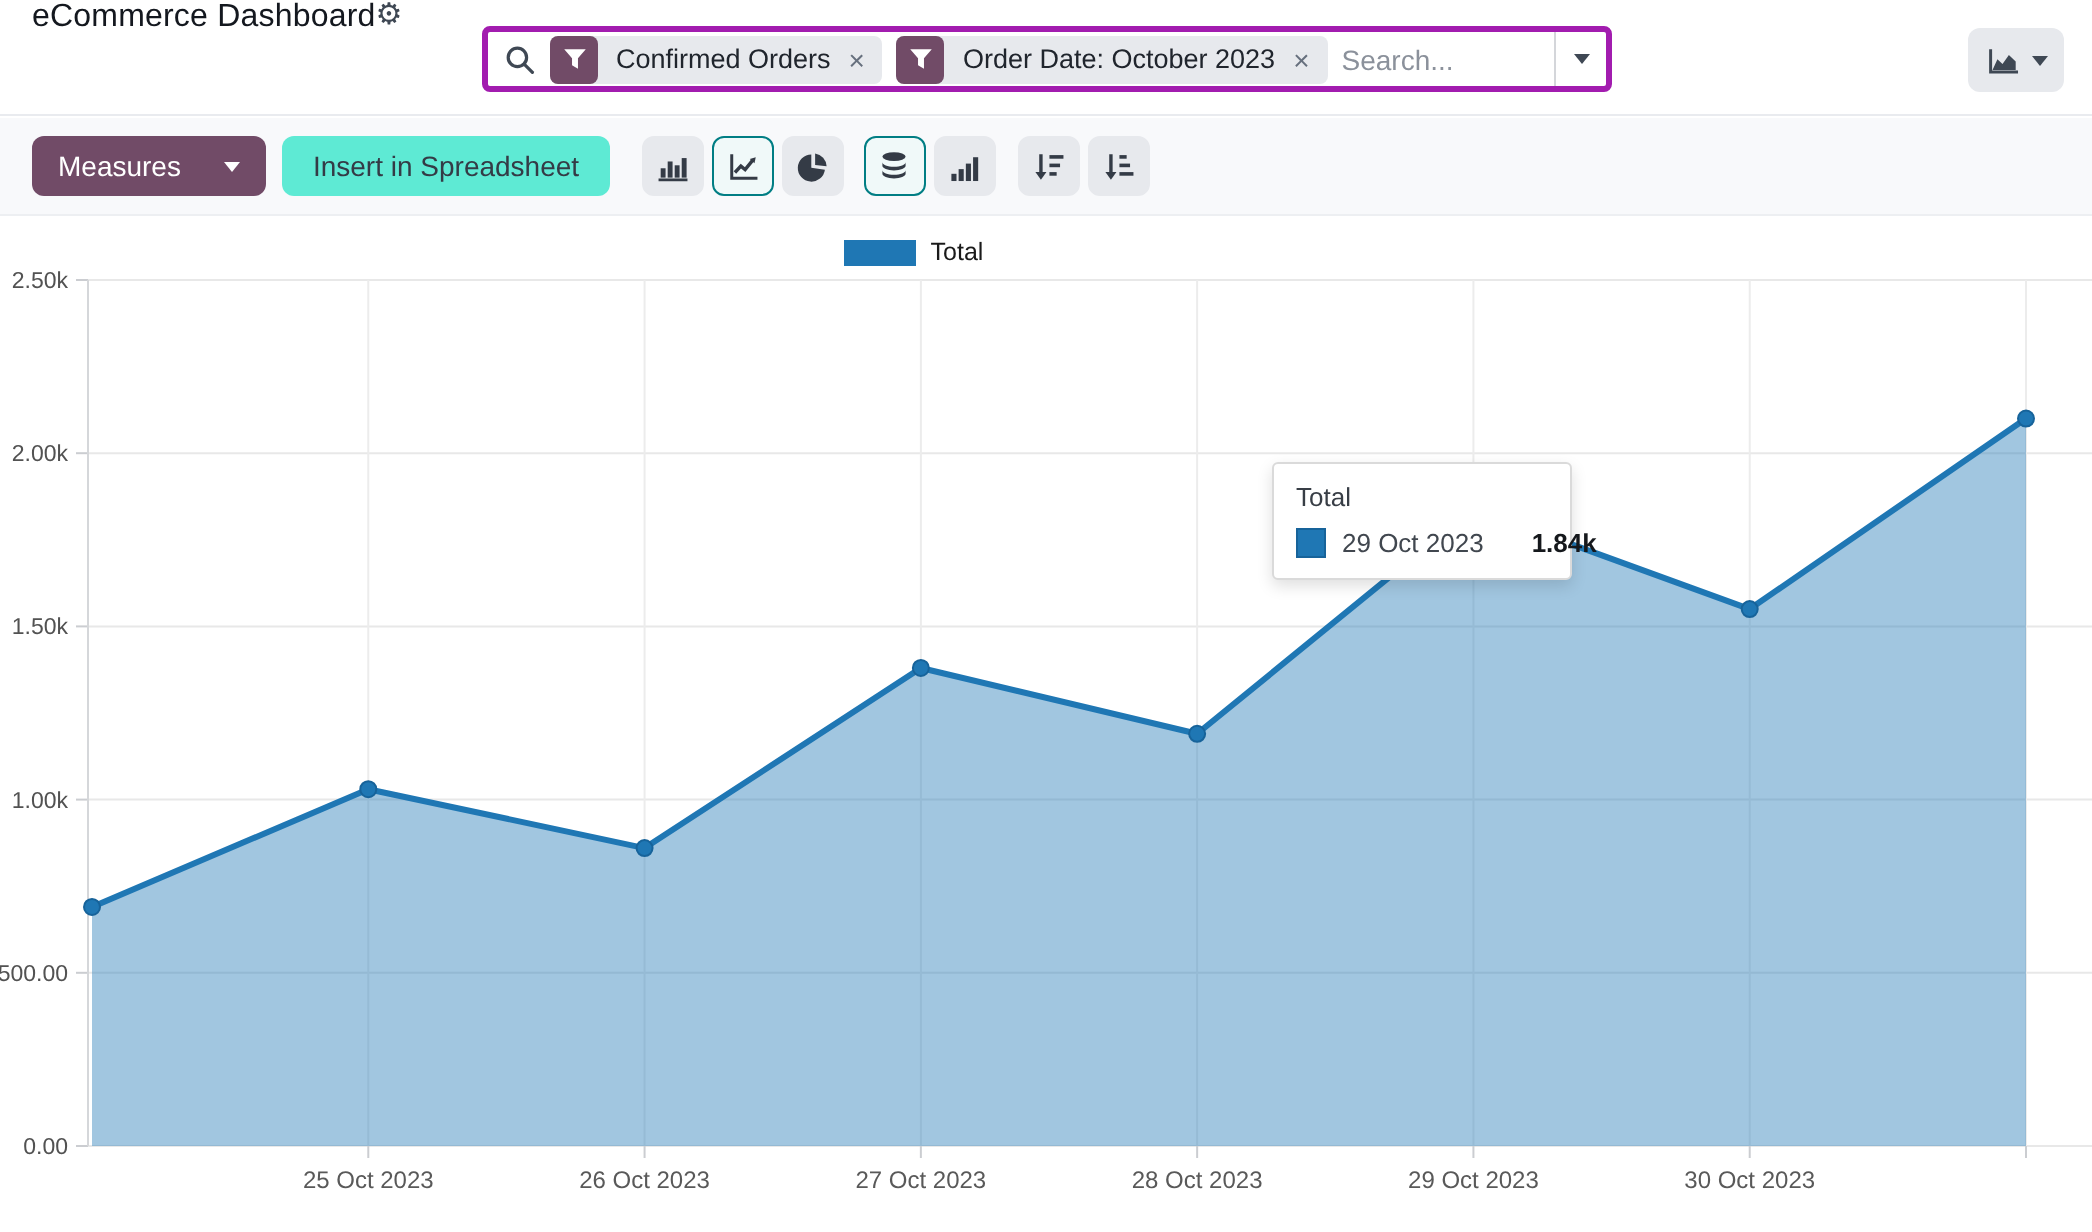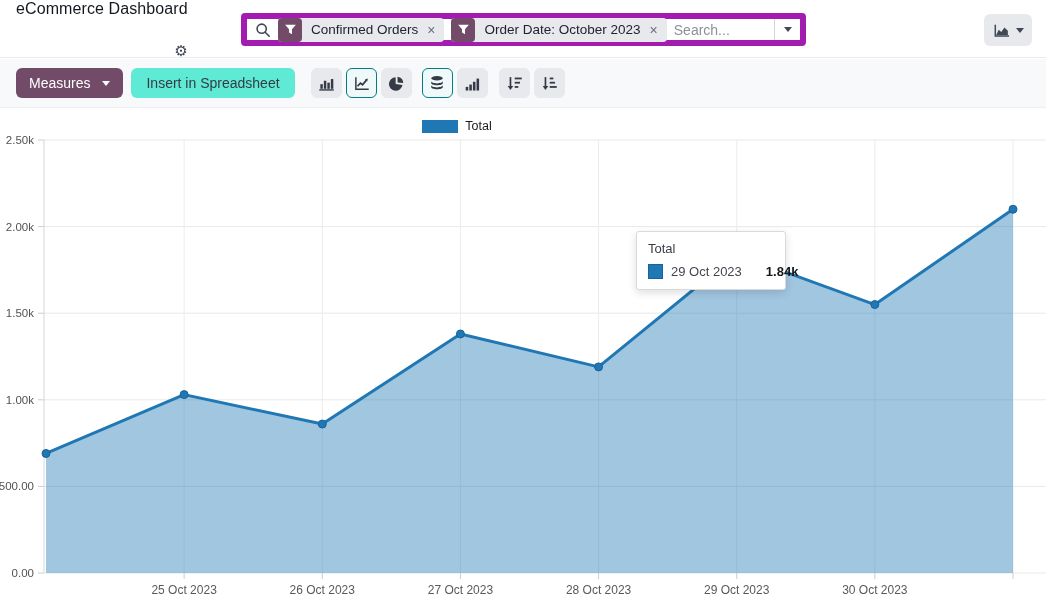--- a/index.html
+++ b/index.html
@@ -3,26 +3,26 @@
 <meta charset="utf-8">
 <style>
   * { margin:0; padding:0; box-sizing:border-box; }
   html,body { background:#fff; }
   body { font-family:"Liberation Sans", sans-serif; }
   .app { position:relative; width:1046px; height:616px; overflow:hidden; background:#fff; }
 
   
   .header { position:absolute; top:0; left:0; width:1046px; height:58px; background:#fff;
             border-bottom:1px solid #e9ebef; }
-  .cp-left { position:absolute; left:16px; top:0; height:58px; display:flex; align-items:flex-end; gap:25px;flex-direction:column; }
+  .cp-left { position:absolute; left:16px; top:0; height:58px; display:flex; align-items:flex-start; gap:0; }
   .page-title { font-size:16px; font-weight:500; color:#14181f; letter-spacing:.1px; }
   .gear { font-size:15px; color:#3f4854; cursor:pointer; line-height:1; }
 
   .searchbar { position:absolute; left:241px; top:13px; width:565px; height:33px; background:#fff;
-               border:6px solid #a21caf; border-radius:4px; display:flex; align-items:center; padding-left:8px; }
+               border:3px solid #a21caf; border-radius:4px; display:flex; align-items:center; padding-left:8px; }
   .mag { flex:0 0 auto; margin-right:7px; display:flex; }
   .facet { display:flex; align-items:center; background:#e7e9ed; border-radius:4px; height:24px;
            margin-right:7px; flex:0 0 auto; }
   .facet-badge { width:24px; height:24px; border-radius:4px; background:#714B67; display:flex;
                  align-items:center; justify-content:center; flex:0 0 auto; }
   .facet-label { font-size:13.5px; color:#20252d; padding:0 7px 0 9px; white-space:nowrap; }
   .facet-x { font-size:14px; color:#67707e; padding:0 9px 0 2px; cursor:pointer; line-height:1; }
   .search-input { flex:1 1 auto; min-width:60px; border:none; outline:none; font-size:14px; color:#1d4ed8;
                   font-family:"Liberation Sans", sans-serif; background:transparent; }
   .search-input::placeholder { color:#8b919b; }
@@ -34,21 +34,21 @@
                     border-top:5px solid #fff; }
 
   .view-switcher { position:absolute; left:984px; top:14px; width:48px; height:32px; background:#e7e9ed;
                    border-radius:6px; display:flex; align-items:center; justify-content:center; gap:5px; cursor:pointer; }
 
   
   .toolbar { position:absolute; top:59px; left:0; width:1046px; height:49px; background:#f8f9fb;
              border-bottom:1px solid #edeff2; display:flex; align-items:center; padding-left:16px; }
   .btn { height:30px; border:none; border-radius:6px; font-family:"Liberation Sans", sans-serif;
          font-size:14px; display:flex; align-items:center; justify-content:center; cursor:pointer; }
-  .btn-measures { background:#714B67; color:#fff; font-weight:500; padding:0 13px; gap:12px; }
+  .btn-measures { background:#714B67; color:#fff; font-weight:500; padding:0 13px; gap:22px; }
   .btn-insert { background:#5eead4; color:#343b46; font-weight:500; padding:0 15px; margin-left:8px; }
   .icon-btn { width:31px; height:30px; background:#e7e9ed; border:1px solid #e7e9ed; border-radius:6px;
               display:flex; align-items:center; justify-content:center; cursor:pointer; }
   .icon-btn.selected { background:#f0f9f9; border:1px solid #017E84; }
   .btn-group { display:flex; gap:4px; }
   .g1 { margin-left:16px; } .g2 { margin-left:10px; } .g3 { margin-left:11px; }
   .icon-btn svg { display:block; }
 
   
   .chart-section { position:absolute; top:108px; left:0; width:914px; height:508px; background:#fff; }

